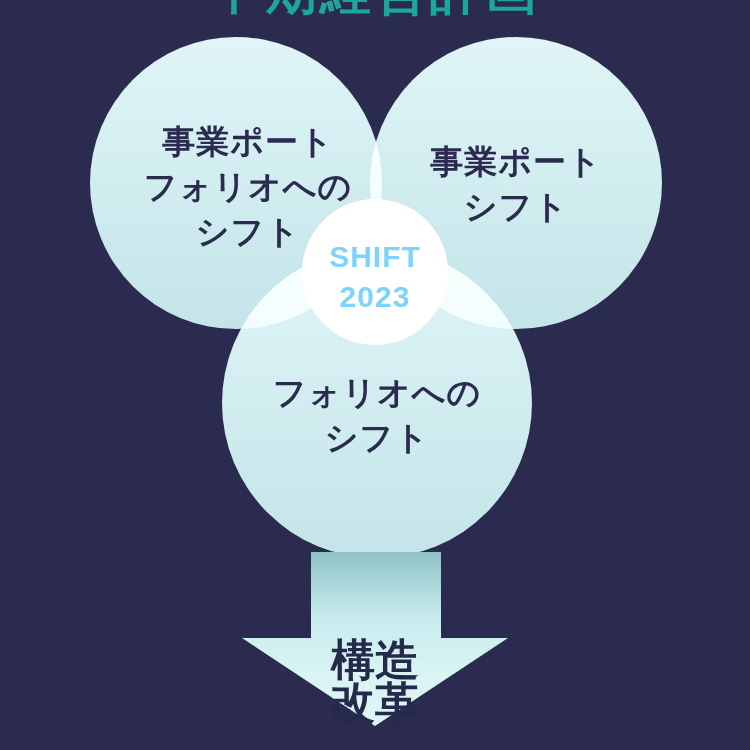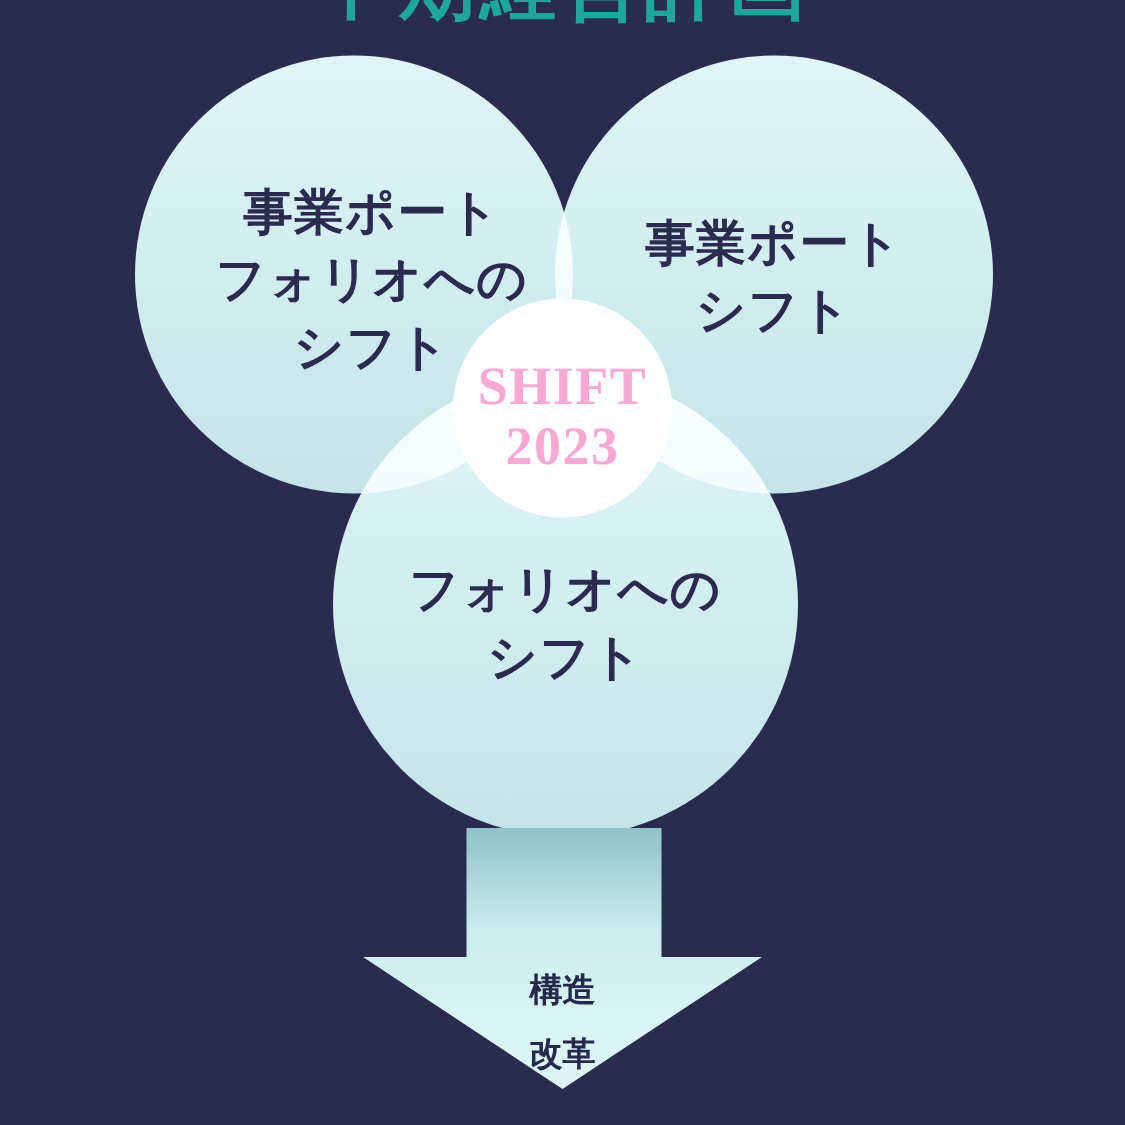--- a/index.html
+++ b/index.html
@@ -14,24 +14,24 @@
   .label{
     position:absolute;
     transform:translate(-50%,-50%);
     color:#2a2b4e;
     font-weight:700;
     text-align:center;
     white-space:pre-line;
   }
   .circle-label{font-size:33px;line-height:45px;letter-spacing:1px;}
   .badge-label{
-    color:#f9a8d4;
-    font-size:36px;line-height:40px;letter-spacing:1px;font-family:Liberation Serif, serif;
+    color:#7dd3fc;
+    font-size:30px;line-height:40px;letter-spacing:1px;
   }
-  .arrow-label{font-size:22px;line-height:43px;color:#262a4a;}
+  .arrow-label{font-size:44px;line-height:43px;color:#262a4a;}
   .clipped-title{
     position:absolute;top:0;left:50%;
     transform:translateX(-50%);
     height:17px;overflow:hidden;
     color:#1da69c;font-weight:700;
     font-size:52px;line-height:52px;letter-spacing:3px;
     white-space:nowrap;
   }
   .clipped-title span{display:block;margin-top:-36px;}
 </style>

